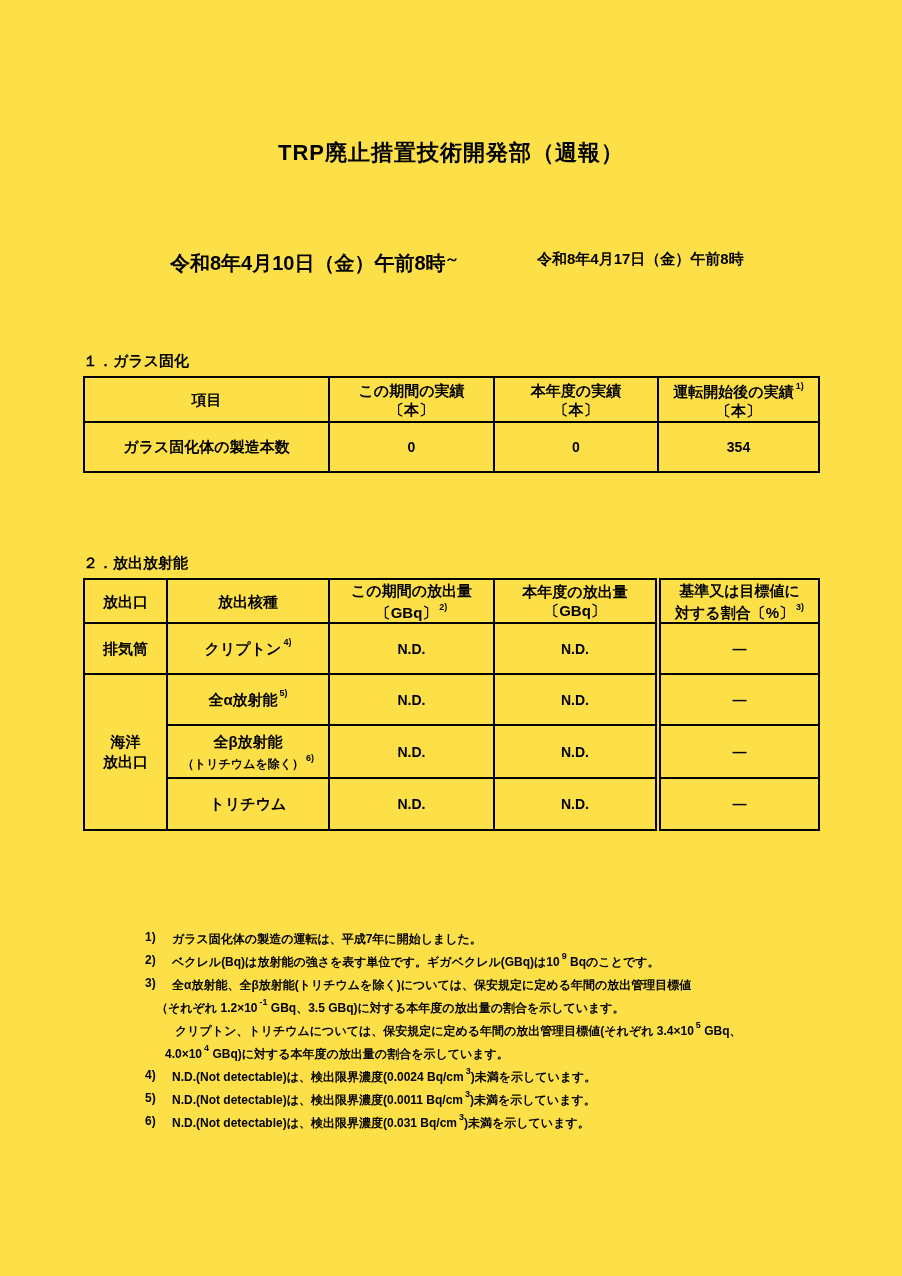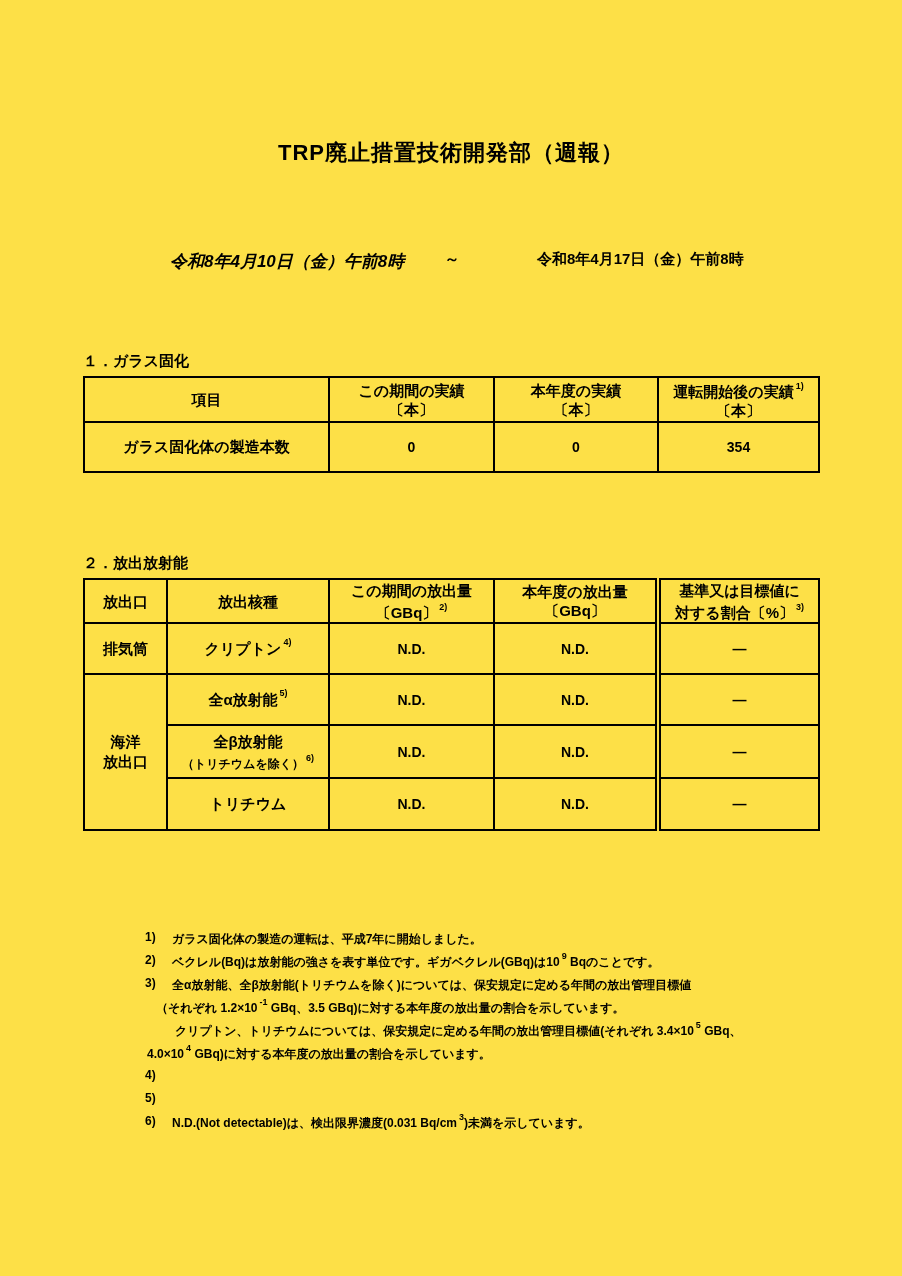--- a/index.html
+++ b/index.html
@@ -11,21 +11,21 @@
     font-family:"Liberation Sans","DejaVu Sans",sans-serif;
     font-weight:700;
     overflow:hidden;
   }
 
   
   .title {
     position:absolute; top:138px; left:0; width:902px;
     text-align:center; font-size:22px; letter-spacing:1px;
   }
-  .period-start { position:absolute; top:250px; left:170px; font-size:17px;font-style:italic; }
+  .period-start { position:absolute; top:250px; left:170px; font-size:20px; }
   .period-sep   { position:absolute; top:250px; left:440px; width:24px; text-align:center; font-size:15px; }
   .period-end   { position:absolute; top:250px; left:537px; font-size:15px; }
 
   
   .sec-heading { position:absolute; left:83px; font-size:15px; }
   .sec1-heading { top:352px; }
   .sec2-heading { top:554px; }
 
   
   table { border-collapse:collapse; table-layout:fixed; position:absolute; left:83px; }
@@ -59,21 +59,21 @@
     position:absolute; top:833px; left:83px; width:735px;
     text-align:right; font-size:11.5px;
   }
 
   
   .footnotes { position:absolute; top:930px; left:145px; font-size:12px; }
   .fn-line { display:flex; align-items:flex-start; height:23px; white-space:nowrap; }
   .fn-marker { flex:0 0 27px; width:27px; }
   .fn-cont-a { margin-left:11px; }
   .fn-cont-b { margin-left:30px; }
-  .fn-cont-c { margin-left:2px; }
+  .fn-cont-c { margin-left:20px; }
 </style>
 </head>
 <body>
 
 <div class="page">
 
   <div class="title">TRP廃止措置技術開発部（週報）</div>
 
   <span class="period-start">令和8年4月10日（金）午前8時</span>
   <span class="period-sep">～</span>
@@ -205,23 +205,25 @@
       <span class="fn-text fn-cont-a"><span>（それぞれ 1.2×10</span><sup>-1</sup><span> GBq、3.5 GBq)に対する本年度の放出量の割合を示しています。</span></span>
     </div>
     <div class="fn-line">
       <span class="fn-text fn-cont-b"><span>クリプトン、トリチウムについては、保安規定に定める年間の放出管理目標値(それぞれ 3.4×10</span><sup>5</sup><span> GBq、</span></span>
     </div>
     <div class="fn-line">
       <span class="fn-text fn-cont-c"><span>4.0×10</span><sup>4</sup><span> GBq)に対する本年度の放出量の割合を示しています。</span></span>
     </div>
     <div class="fn-line">
       <span class="fn-marker">4)</span>
+      <span class="fn-text"><span>N.D.(Not detectable)は、検出限界濃度(0.0024 Bq/cm</span><sup>3</sup><span>)未満を示しています。</span></span>
     </div>
     <div class="fn-line">
       <span class="fn-marker">5)</span>
+      <span class="fn-text"><span>N.D.(Not detectable)は、検出限界濃度(0.0011 Bq/cm</span><sup>3</sup><span>)未満を示しています。</span></span>
     </div>
     <div class="fn-line">
       <span class="fn-marker">6)</span>
       <span class="fn-text"><span>N.D.(Not detectable)は、検出限界濃度(0.031 Bq/cm</span><sup>3</sup><span>)未満を示しています。</span></span>
     </div>
   </div>
 
 </div>
 
 </body></html>

